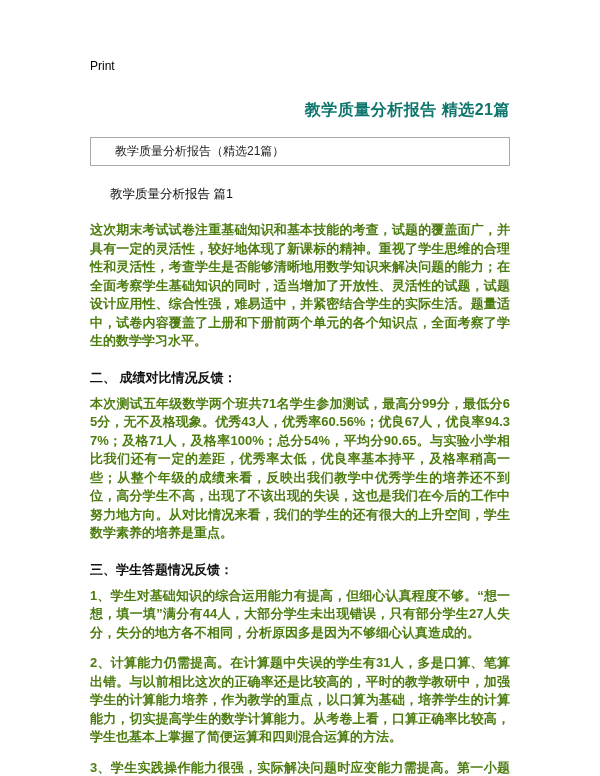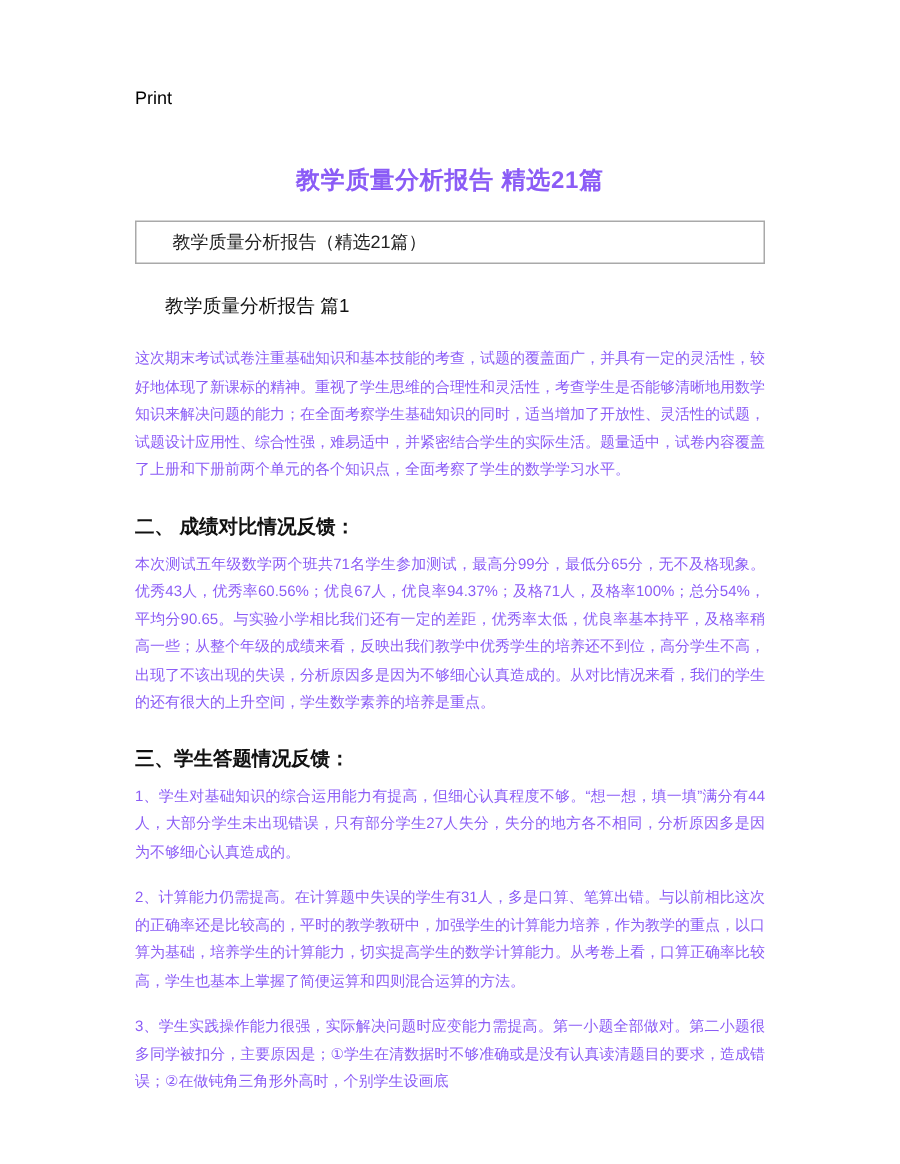--- a/index.html
+++ b/index.html
@@ -21,24 +21,24 @@
   .print-link {
     font-size: 12px;
     line-height: 14px;
     color: #000000;
     cursor: pointer;
     display: inline-block;
   }
   .doc-title {
     font-size: 16px;
     font-weight: bold;
-    text-align: center;
-    margin-top: 36px;
+    text-align: right;
+    margin-top: 26px;
     letter-spacing: 0.5px;
-    color: #8b5cf6;
+    color: #0f766e;
   }
   .subtitle-box {
     border: 1px solid #a9a9a9;
     margin-top: 16px;
     padding: 6px 24px;
     font-size: 12px;
     line-height: 15px;
     color: #222222;
   }
   .article-heading {
@@ -48,26 +48,27 @@
     padding-left: 20px;
     color: #111111;
   }
   .section { margin-top: 18px; }
   .section-heading {
     font-size: 13px;
     font-weight: bold;
     color: #111111;
   }
   .para {
-    font-size: 10px;
+    font-size: 13px;
     line-height: 18.5px;
     text-align: justify;
     margin-top: 8px;
-    color: #8b5cf6;
+    color: #4d7c0f;
     word-break: break-all;
+    font-weight: bold;
   }
   .para + .para { margin-top: 12px; }
 </style>
 </head>
 <body>
 
 <div class="page">
 
   <div class="print-link">Print</div>
 
@@ -78,21 +79,21 @@
   </div>
 
   <h2 class="article-heading">教学质量分析报告 篇1</h2>
 
   <div class="section">
     <p class="para">这次期末考试试卷注重基础知识和基本技能的考查，试题的覆盖面广，并具有一定的灵活性，较好地体现了新课标的精神。重视了学生思维的合理性和灵活性，考查学生是否能够清晰地用数学知识来解决问题的能力；在全面考察学生基础知识的同时，适当增加了开放性、灵活性的试题，试题设计应用性、综合性强，难易适中，并紧密结合学生的实际生活。题量适中，试卷内容覆盖了上册和下册前两个单元的各个知识点，全面考察了学生的数学学习水平。</p>
   </div>
 
   <div class="section">
     <h3 class="section-heading">二、 成绩对比情况反馈：</h3>
-    <p class="para">本次测试五年级数学两个班共71名学生参加测试，最高分99分，最低分65分，无不及格现象。优秀43人，优秀率60.56%；优良67人，优良率94.37%；及格71人，及格率100%；总分54%，平均分90.65。与实验小学相比我们还有一定的差距，优秀率太低，优良率基本持平，及格率稍高一些；从整个年级的成绩来看，反映出我们教学中优秀学生的培养还不到位，高分学生不高，出现了不该出现的失误，分析原因多是因为不够细心认真造成的。从对比情况来看，我们的学生的还有很大的上升空间，学生数学素养的培养是重点。</p>
+    <p class="para">本次测试五年级数学两个班共71名学生参加测试，最高分99分，最低分65分，无不及格现象。优秀43人，优秀率60.56%；优良67人，优良率94.37%；及格71人，及格率100%；总分54%，平均分90.65。与实验小学相比我们还有一定的差距，优秀率太低，优良率基本持平，及格率稍高一些；从整个年级的成绩来看，反映出我们教学中优秀学生的培养还不到位，高分学生不高，出现了不该出现的失误，这也是我们在今后的工作中努力地方向。从对比情况来看，我们的学生的还有很大的上升空间，学生数学素养的培养是重点。</p>
   </div>
 
   <div class="section">
     <h3 class="section-heading">三、学生答题情况反馈：</h3>
     <p class="para">1、学生对基础知识的综合运用能力有提高，但细心认真程度不够。“想一想，填一填”满分有44人，大部分学生未出现错误，只有部分学生27人失分，失分的地方各不相同，分析原因多是因为不够细心认真造成的。</p>
     <p class="para">2、计算能力仍需提高。在计算题中失误的学生有31人，多是口算、笔算出错。与以前相比这次的正确率还是比较高的，平时的教学教研中，加强学生的计算能力培养，作为教学的重点，以口算为基础，培养学生的计算能力，切实提高学生的数学计算能力。从考卷上看，口算正确率比较高，学生也基本上掌握了简便运算和四则混合运算的方法。</p>
     <p class="para">3、学生实践操作能力很强，实际解决问题时应变能力需提高。第一小题全部做对。第二小题很多同学被扣分，主要原因是；①学生在清数据时不够准确或是没有认真读清题目的要求，造成错误；②在做钝角三角形外高时，个别学生设画底</p>
   </div>
 
 </div>

